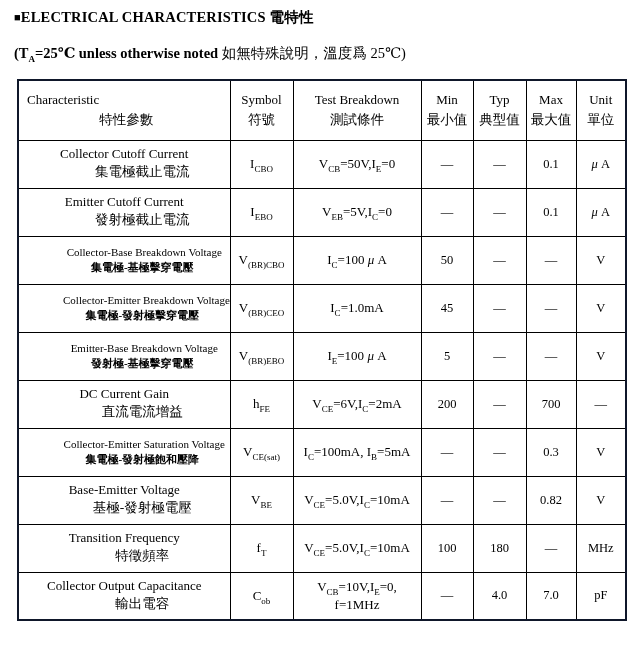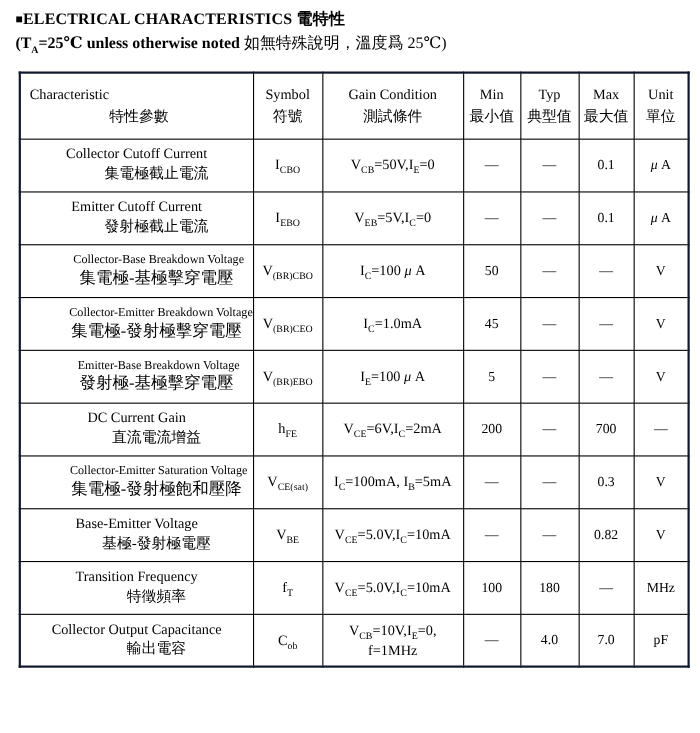--- a/index.html
+++ b/index.html
@@ -22,21 +22,21 @@
     font-size: 14.5px;
     letter-spacing: 0.2px;
     white-space: nowrap;
   }
   .title-line1 .bullet {
     font-size: 11px;
     vertical-align: 1px;
   }
   .title-line2 {
     font-size: 14.5px;
-    margin-top: 3px;
+    margin-top: 17px;
     white-space: nowrap;
   }
   .title-line2 .bold-part { font-weight: bold; }
   .title-line2 .regular-part { font-weight: normal; }
 
   table.characteristics {
     border-collapse: collapse;
     table-layout: fixed;
     width: 608px;
     margin: 16px 0 0 3px;
@@ -58,21 +58,21 @@
     font-size: 13px;
     line-height: 1.45;
   }
   th.hdr-cell.first { text-align: left; padding-left: 8px; }
   .hdr-zh { font-size: 13.5px; text-align: center; }
 
   td.char-cell { text-align: center; padding-left: 8px; }
   .cell-en { font-size: 13px; line-height: 1.3; white-space: nowrap; }
   .cell-en.small { font-size: 11px; margin-left: 40px; }
   .cell-zh { font-size: 13.5px; line-height: 1.35; white-space: nowrap; margin-left: 36px; }
-  .cell-zh.small { font-size: 15px; }
+  .cell-zh.small { font-size: 11px; font-weight: bold; }
 
   td.sym-cell  { text-align: center; font-size: 13px; white-space: nowrap; }
   td.cond-cell { text-align: center; font-size: 13px; line-height: 1.35; }
   td.val-cell  { text-align: center; font-size: 12.5px; }
 
   sub { font-size: 9px; line-height: 0; }
   i   { font-style: italic; }
 </style>
 </head>
 <body>
@@ -102,21 +102,21 @@
       <tr class="header-row">
           <th class="hdr-cell first">
             <div class="hdr-en">Characteristic</div>
             <div class="hdr-zh">特性參數</div>
           </th>
           <th class="hdr-cell">
             <div class="hdr-en">Symbol</div>
             <div class="hdr-zh">符號</div>
           </th>
           <th class="hdr-cell">
-            <div class="hdr-en">Gain Condition</div>
+            <div class="hdr-en">Test Breakdown</div>
             <div class="hdr-zh">測試條件</div>
           </th>
           <th class="hdr-cell">
             <div class="hdr-en">Min</div>
             <div class="hdr-zh">最小值</div>
           </th>
           <th class="hdr-cell">
             <div class="hdr-en">Typ</div>
             <div class="hdr-zh">典型值</div>
           </th>

